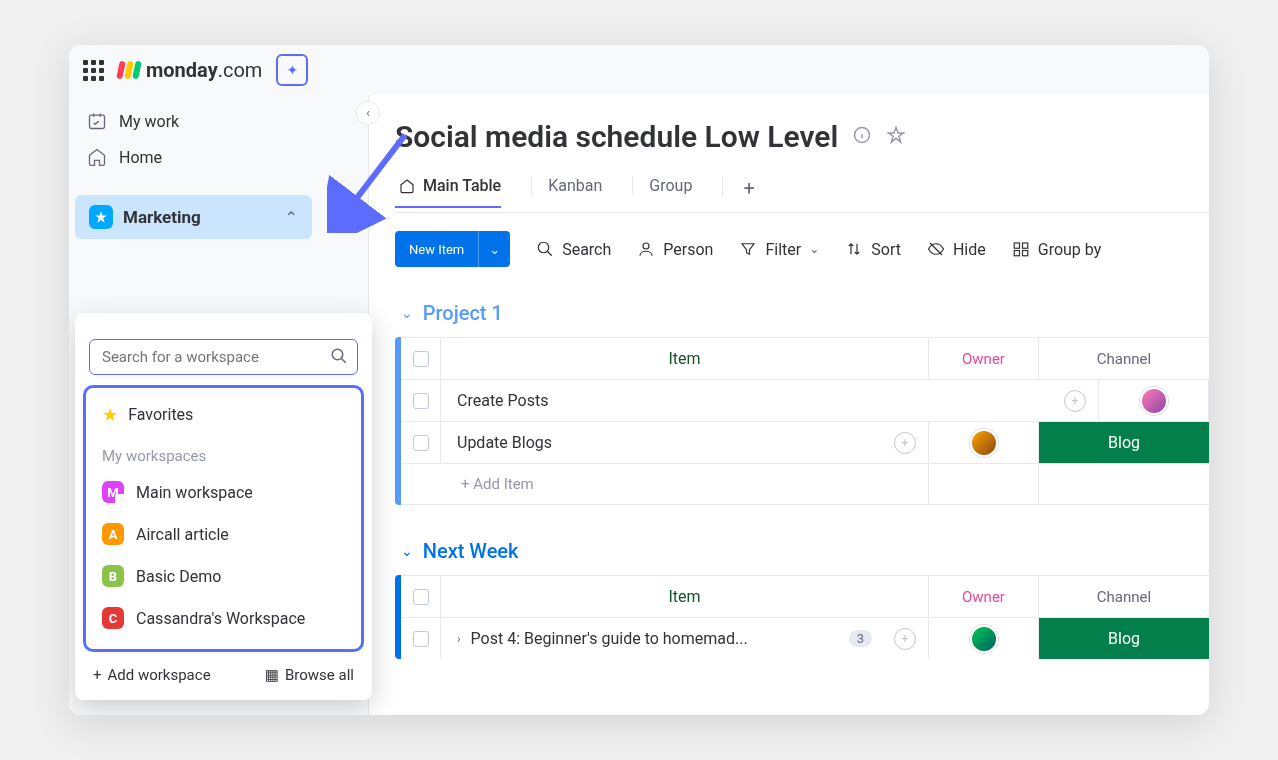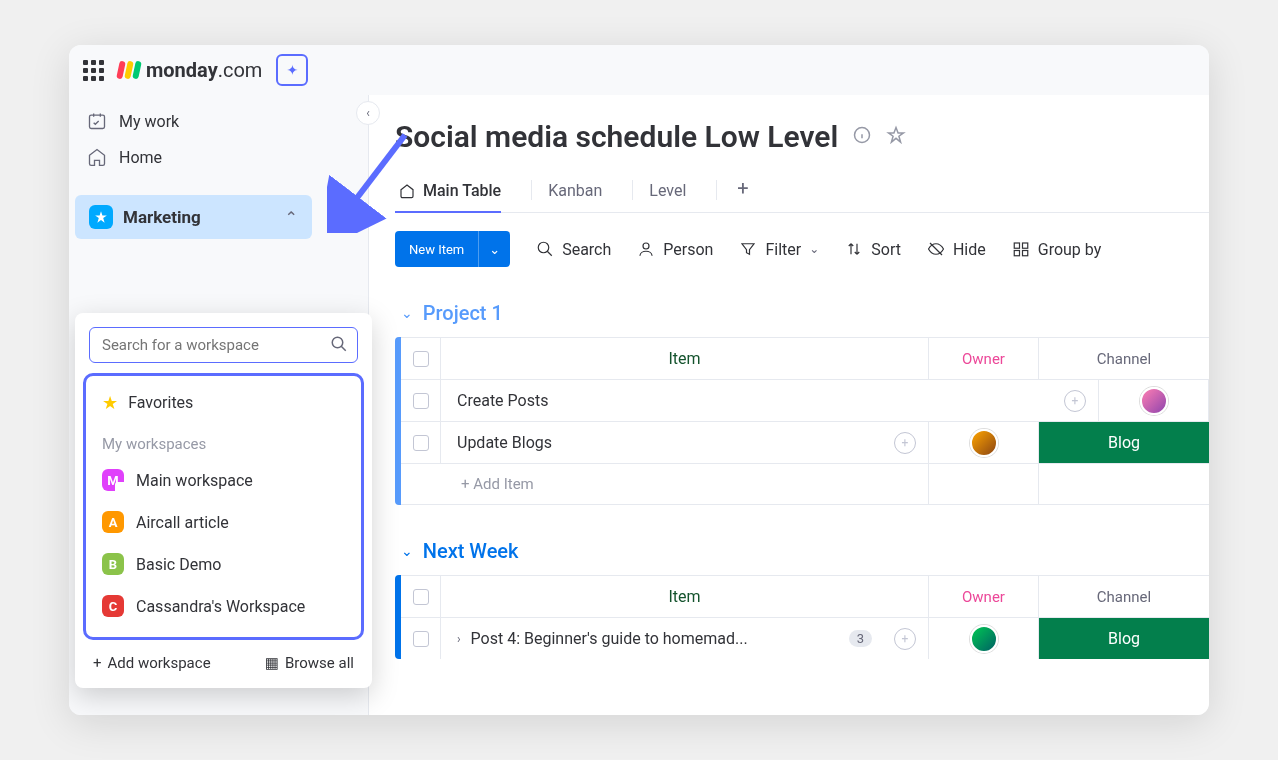--- a/index.html
+++ b/index.html
@@ -23,21 +23,21 @@
 .nav-item svg, .nav-item .ic { width:20px; height:20px; stroke:#676879; fill:none; stroke-width:1.6; }
 .nav-sep { height: 18px; }
 .ws-header { display:flex; align-items:center; gap:10px; padding:10px 14px; margin: 0 6px; background:#cce5ff; border-radius:6px; cursor:pointer; }
 .ws-badge { width:24px; height:24px; background:#00a9ff; border-radius:6px; display:flex; align-items:center; justify-content:center; }
 .ws-badge svg { width:14px; height:14px; fill:#fff; }
 .ws-name { font-weight:700; font-size:17px; color:#323338; flex:1; }
 .ws-caret { color:#676879; }
 .ws-more { padding: 0 14px; color:#676879; cursor:pointer; font-size:20px; letter-spacing:2px; }
 .ws-row { display:flex; align-items:center; margin-top:2px; }
 .popup { position:absolute; left:6px; right:-4px; top: 218px; background:#fff; border-radius:8px; box-shadow: 0 8px 28px rgba(0,0,0,0.18); padding: 14px 0 12px 0; z-index:10; }
-.search-wrap { margin: 0 14px 10px 14px; position:relative; }
+.search-wrap { margin: 12px 14px 10px 14px; position:relative; }
 .search-input { width:100%; height:36px; border:1.5px solid #5b6cff; border-radius:6px; padding: 0 36px 0 12px; font-size:15px; color:#676879; outline:none; }
 .search-ic { position:absolute; right:10px; top:8px; color:#676879; }
 .boxed { margin: 0 8px; border:3px solid #5b6cff; border-radius:10px; padding: 8px 6px 10px 6px; }
 .fav { display:flex; align-items:center; gap:10px; padding:8px 10px; font-size:16px; color:#323338; cursor:pointer; }
 .star { color:#ffcb00; font-size:18px; }
 .section-label { padding: 14px 10px 6px 10px; font-size:15px; color:#9699a6; }
 .ws-item { display:flex; align-items:center; gap:12px; padding:10px 10px; font-size:16px; color:#323338; cursor:pointer; }
 .sq { width:22px; height:22px; border-radius:6px; display:flex; align-items:center; justify-content:center; color:#fff; font-weight:700; font-size:13px; }
 .sq.m { background:#e040fb; position:relative; }
 .sq.m::after { content:''; position:absolute; bottom:-3px; right:-3px; width:12px; height:12px; background:#fff; border-radius:3px; }
@@ -45,21 +45,21 @@
 .sq.b { background:#8bc34a; }
 .sq.c { background:#e53935; }
 .popup-foot { display:flex; align-items:center; justify-content:space-between; padding: 14px 18px 4px 18px; font-size:15px; color:#323338; }
 .popup-foot > div { cursor:pointer; display:flex; align-items:center; gap:6px; }
 .behind-item { display:flex; align-items:center; gap:12px; padding: 10px 20px; margin-top: 380px; font-size:16px; color:#323338; }
 .board-ic { width:18px; height:18px; border:1.6px solid #676879; border-radius:4px; }
 .main { flex:1; background:#fff; padding: 24px 0 0 26px; overflow:hidden; position: relative; }
 .title-row { display:flex; align-items:center; gap:14px; }
 .title { font-size:30px; font-weight:600; color:#323338; }
 .title-ic { color:#9699a6; cursor:pointer; }
-.tabs { display:flex; align-items:flex-end; gap: 0; margin-top: 22px; border-bottom: 1px solid #e6e9ef; }
+.tabs { display:flex; align-items:flex-start; gap: 0; margin-top: 22px; border-bottom: 1px solid #e6e9ef; }
 .tab { display:flex; align-items:center; gap:8px; padding: 0 18px 12px 4px; font-size:16px; color:#676879; cursor:pointer; position:relative; }
 .tab.active { color:#323338; font-weight:500; }
 .tab.active::after { content:''; position:absolute; left:0; right:18px; bottom:-1px; height:2px; background:#5b6cff; }
 .tab .home-ic { width:16px; height:16px; }
 .tab-sep { width:1px; height:20px; background:#e6e9ef; margin: 0 12px 12px 12px; }
 .tab-add { padding: 0 8px 12px 8px; color:#676879; font-size:20px; cursor:pointer; }
 .toolbar { display:flex; align-items:center; gap: 26px; margin-top: 18px; }
 .new-btn { display:flex; align-items:center; background:#0073ea; color:#fff; border-radius:4px; height:36px; cursor:pointer; font-size:13px; }
 .new-btn .lbl { padding: 0 14px; }
 .new-btn .dd { padding: 0 10px; border-left:1px solid rgba(255,255,255,0.3); height:100%; display:flex; align-items:center; }
@@ -230,21 +230,21 @@
               <path d="M3 10l9-7 9 7v10a2 2 0 0 1-2 2H5a2 2 0 0 1-2-2z"></path>
             </svg>
           <span>Main Table</span>
         </div>
         <div class="tab-sep"></div>
         <div class="tab">
             <span>Kanban</span>
           </div>
         <div class="tab-sep"></div>
         <div class="tab">
-            <span>Level</span>
+            <span>Group</span>
           </div>
         <div class="tab-sep"></div>
         <div class="tab-add">+</div>
       </div>
 
       <div class="toolbar">
         <div class="new-btn">
           <span class="lbl">New Item</span>
           <span class="dd">⌄</span>
         </div>

